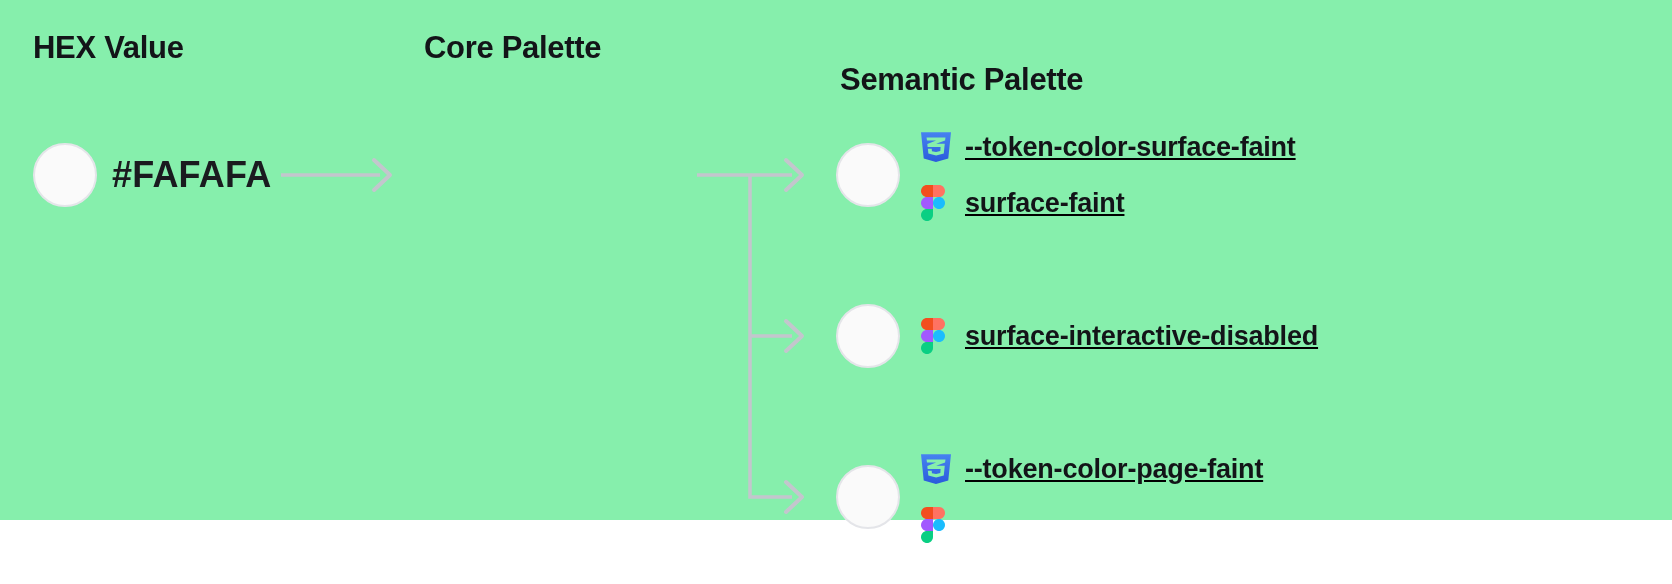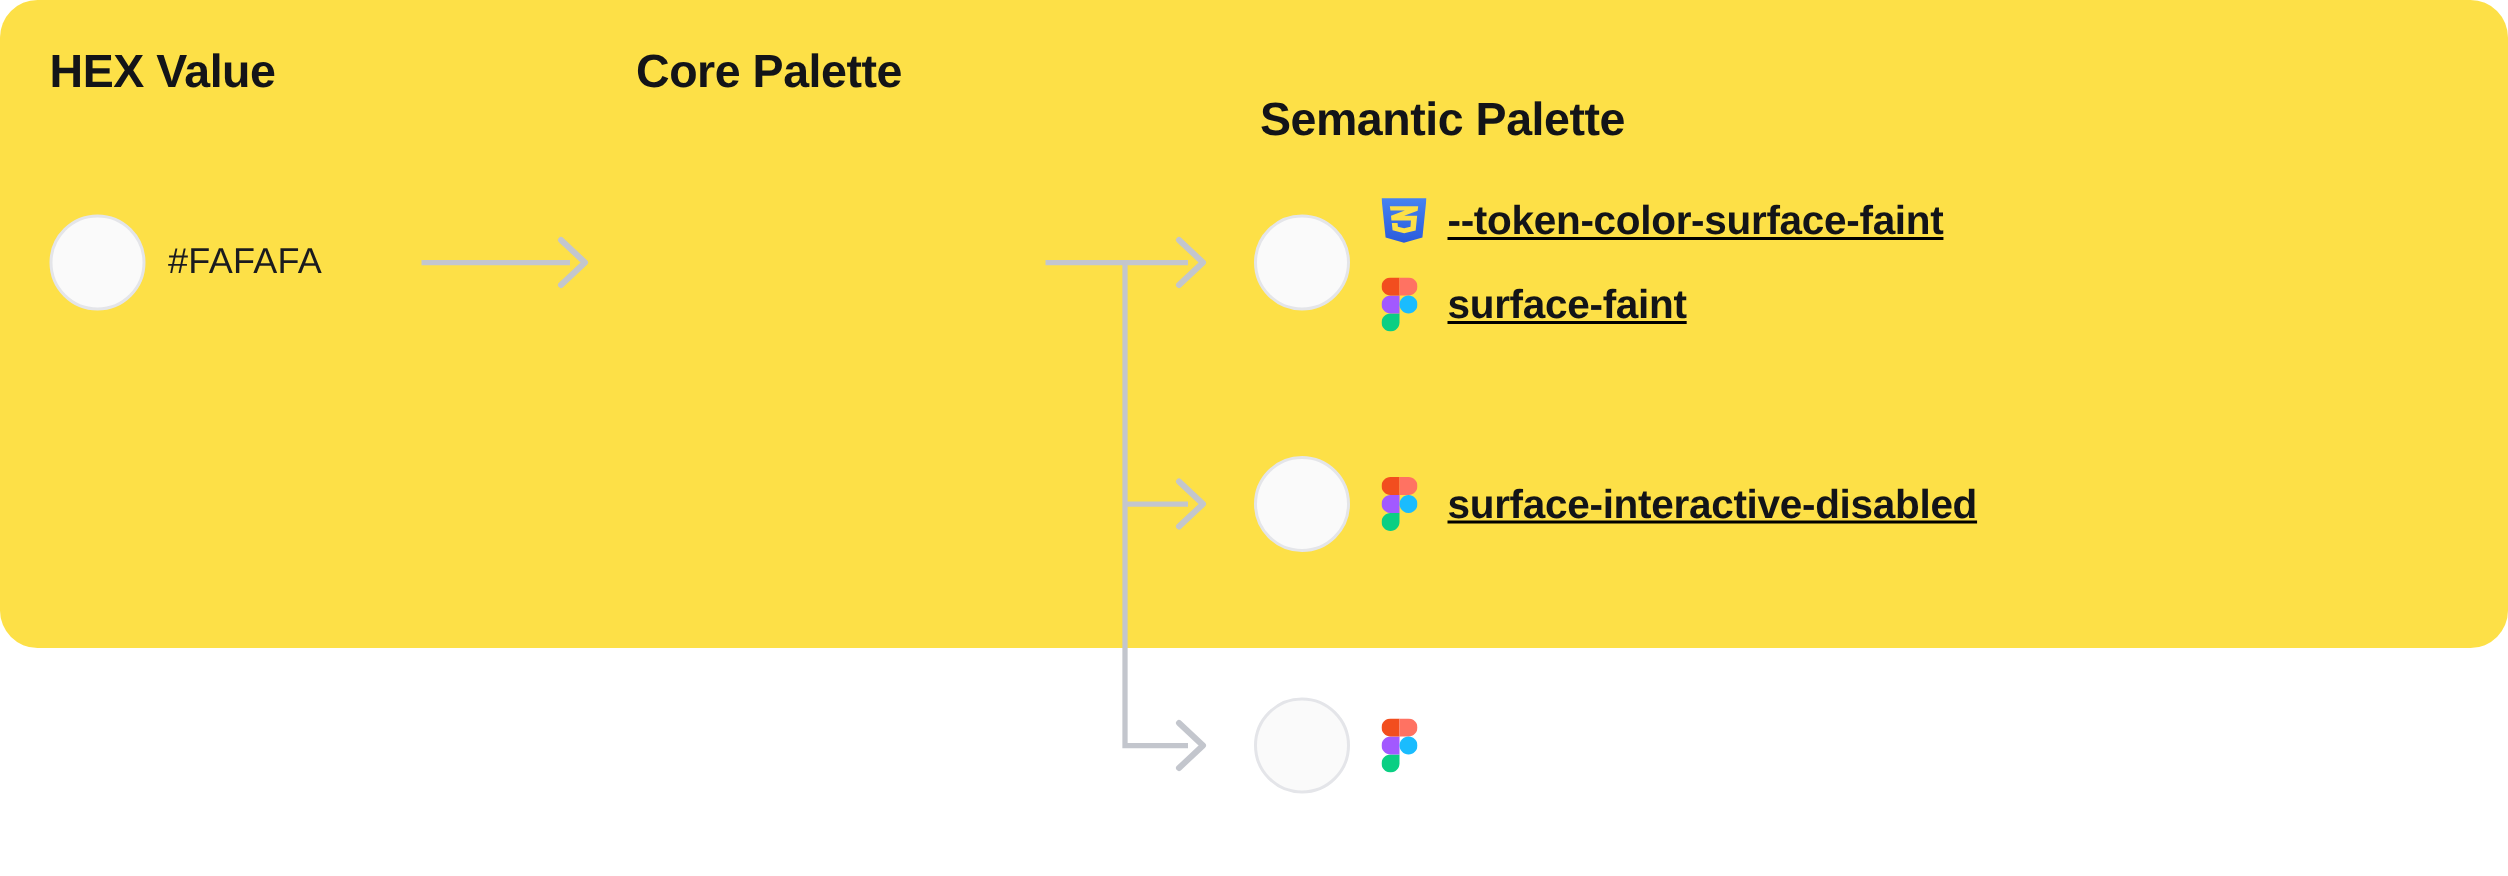--- a/index.html
+++ b/index.html
@@ -8,21 +8,21 @@
     --connector:#C3C6CD;
     --heading-text:#131418;
     --body-text:#1A1B1F;
   }
   *{margin:0;padding:0;box-sizing:border-box;}
   html,body{background:#FFFFFF;}
   body{
     font-family:"Liberation Sans","DejaVu Sans",sans-serif;
     width:1672px;height:584px;overflow:hidden;position:relative;
   }
-  .canvas{position:absolute;inset:0;width:1672px;height:432px;background:#fde047;border-radius:25px;}
+  .canvas{position:absolute;inset:0;width:1672px;height:520px;background:#86efac;}
   .connectors{position:absolute;left:0;top:0;width:1672px;height:584px;pointer-events:none;}
   .connectors .line{fill:none;stroke:var(--connector);stroke-width:3.5;stroke-linecap:butt;stroke-linejoin:miter;}
   .connectors .head{fill:none;stroke:var(--connector);stroke-width:4;stroke-linecap:round;stroke-linejoin:round;}
   .col-header{
     position:absolute;top:30px;
     font-size:31px;font-weight:700;letter-spacing:-0.3px;
     color:var(--heading-text);white-space:nowrap;
   }
   .hdr-hex{left:33px;}
   .hdr-core{left:424px;}
@@ -33,21 +33,21 @@
     background:var(--swatch-fill);
     border:2px solid var(--swatch-border);
   }
   .node{
     position:absolute;top:143px;height:64px;
     display:flex;align-items:center;gap:15px;
   }
   .node-hex{left:33px;}
   .node-core{left:423px;}
   .node-value{
-    font-size:24px;font-weight:400;color:var(--body-text);
+    font-size:36px;font-weight:700;color:var(--body-text);
     white-space:nowrap;letter-spacing:0.2px;
   }
   .sem-row{
     position:absolute;left:836px;height:100px;
     display:flex;align-items:center;text-decoration:underline;
   }
   .sem-row-1{top:125px;}
   .sem-row-2{top:286px;}
   .sem-row-3{top:447px;}
   .sem-row .swatch{align-self:center;margin-right:21px;}
@@ -140,20 +140,34 @@
         <span class="token-text">surface-interactive-disabled</span>
       </div>
     </div>
   </div>
 
   <div class="sem-row sem-row-3">
     <span class="swatch"></span>
     <div class="sem-lines">
       <div class="sem-line">
         <span class="icon-slot">
+          <svg width="30" height="34" viewBox="0 0 384 512" preserveAspectRatio="none">
+            <defs>
+                <linearGradient id="cssg3" x1="0" y1="0" x2="0" y2="1">
+              <stop offset="0" stop-color="#4783F0"></stop>
+                  <stop offset="1" stop-color="#2A5BDC"></stop>
+            </linearGradient>
+              </defs>
+            <path fill="url(#cssg3)" d="M0 32l34.9 395.8L191.5 480l157.6-52.2L384 32H0zm313.1 80l-4.8 47.3L193 208.6l-.3.1h111.5l-12.8 146.6-98.2 28.7-98.8-29.2-6.4-73.5h48.9l3.2 38.3 52.6 13.3 54.7-15.4 3.7-61.6-166.3-.5v-.1l-.2.1-3.6-46.3L193.1 159l6.5-2.7H76.7L70.9 112h242.2z"></path>
+          </svg>
+        </span>
+        <span class="token-text">--token-color-page-faint</span>
+      </div>
+      <div class="sem-line">
+        <span class="icon-slot">
           <svg width="24" height="36" viewBox="0 0 200 300">
             <path fill="#0ACF83" d="M50 300c27.6 0 50-22.4 50-50v-50H50c-27.6 0-50 22.4-50 50s22.4 50 50 50z"></path>
             <path fill="#A259FF" d="M0 150c0-27.6 22.4-50 50-50h50v100H50c-27.6 0-50-22.4-50-50z"></path>
             <path fill="#F24E1E" d="M0 50C0 22.4 22.4 0 50 0h50v100H50C22.4 100 0 77.6 0 50z"></path>
             <path fill="#FF7262" d="M100 0h50c27.6 0 50 22.4 50 50s-22.4 50-50 50h-50V0z"></path>
             <path fill="#1ABCFE" d="M200 150c0 27.6-22.4 50-50 50s-50-22.4-50-50 22.4-50 50-50 50 22.4 50 50z"></path>
           </svg>
         </span>
       </div>
     </div>

